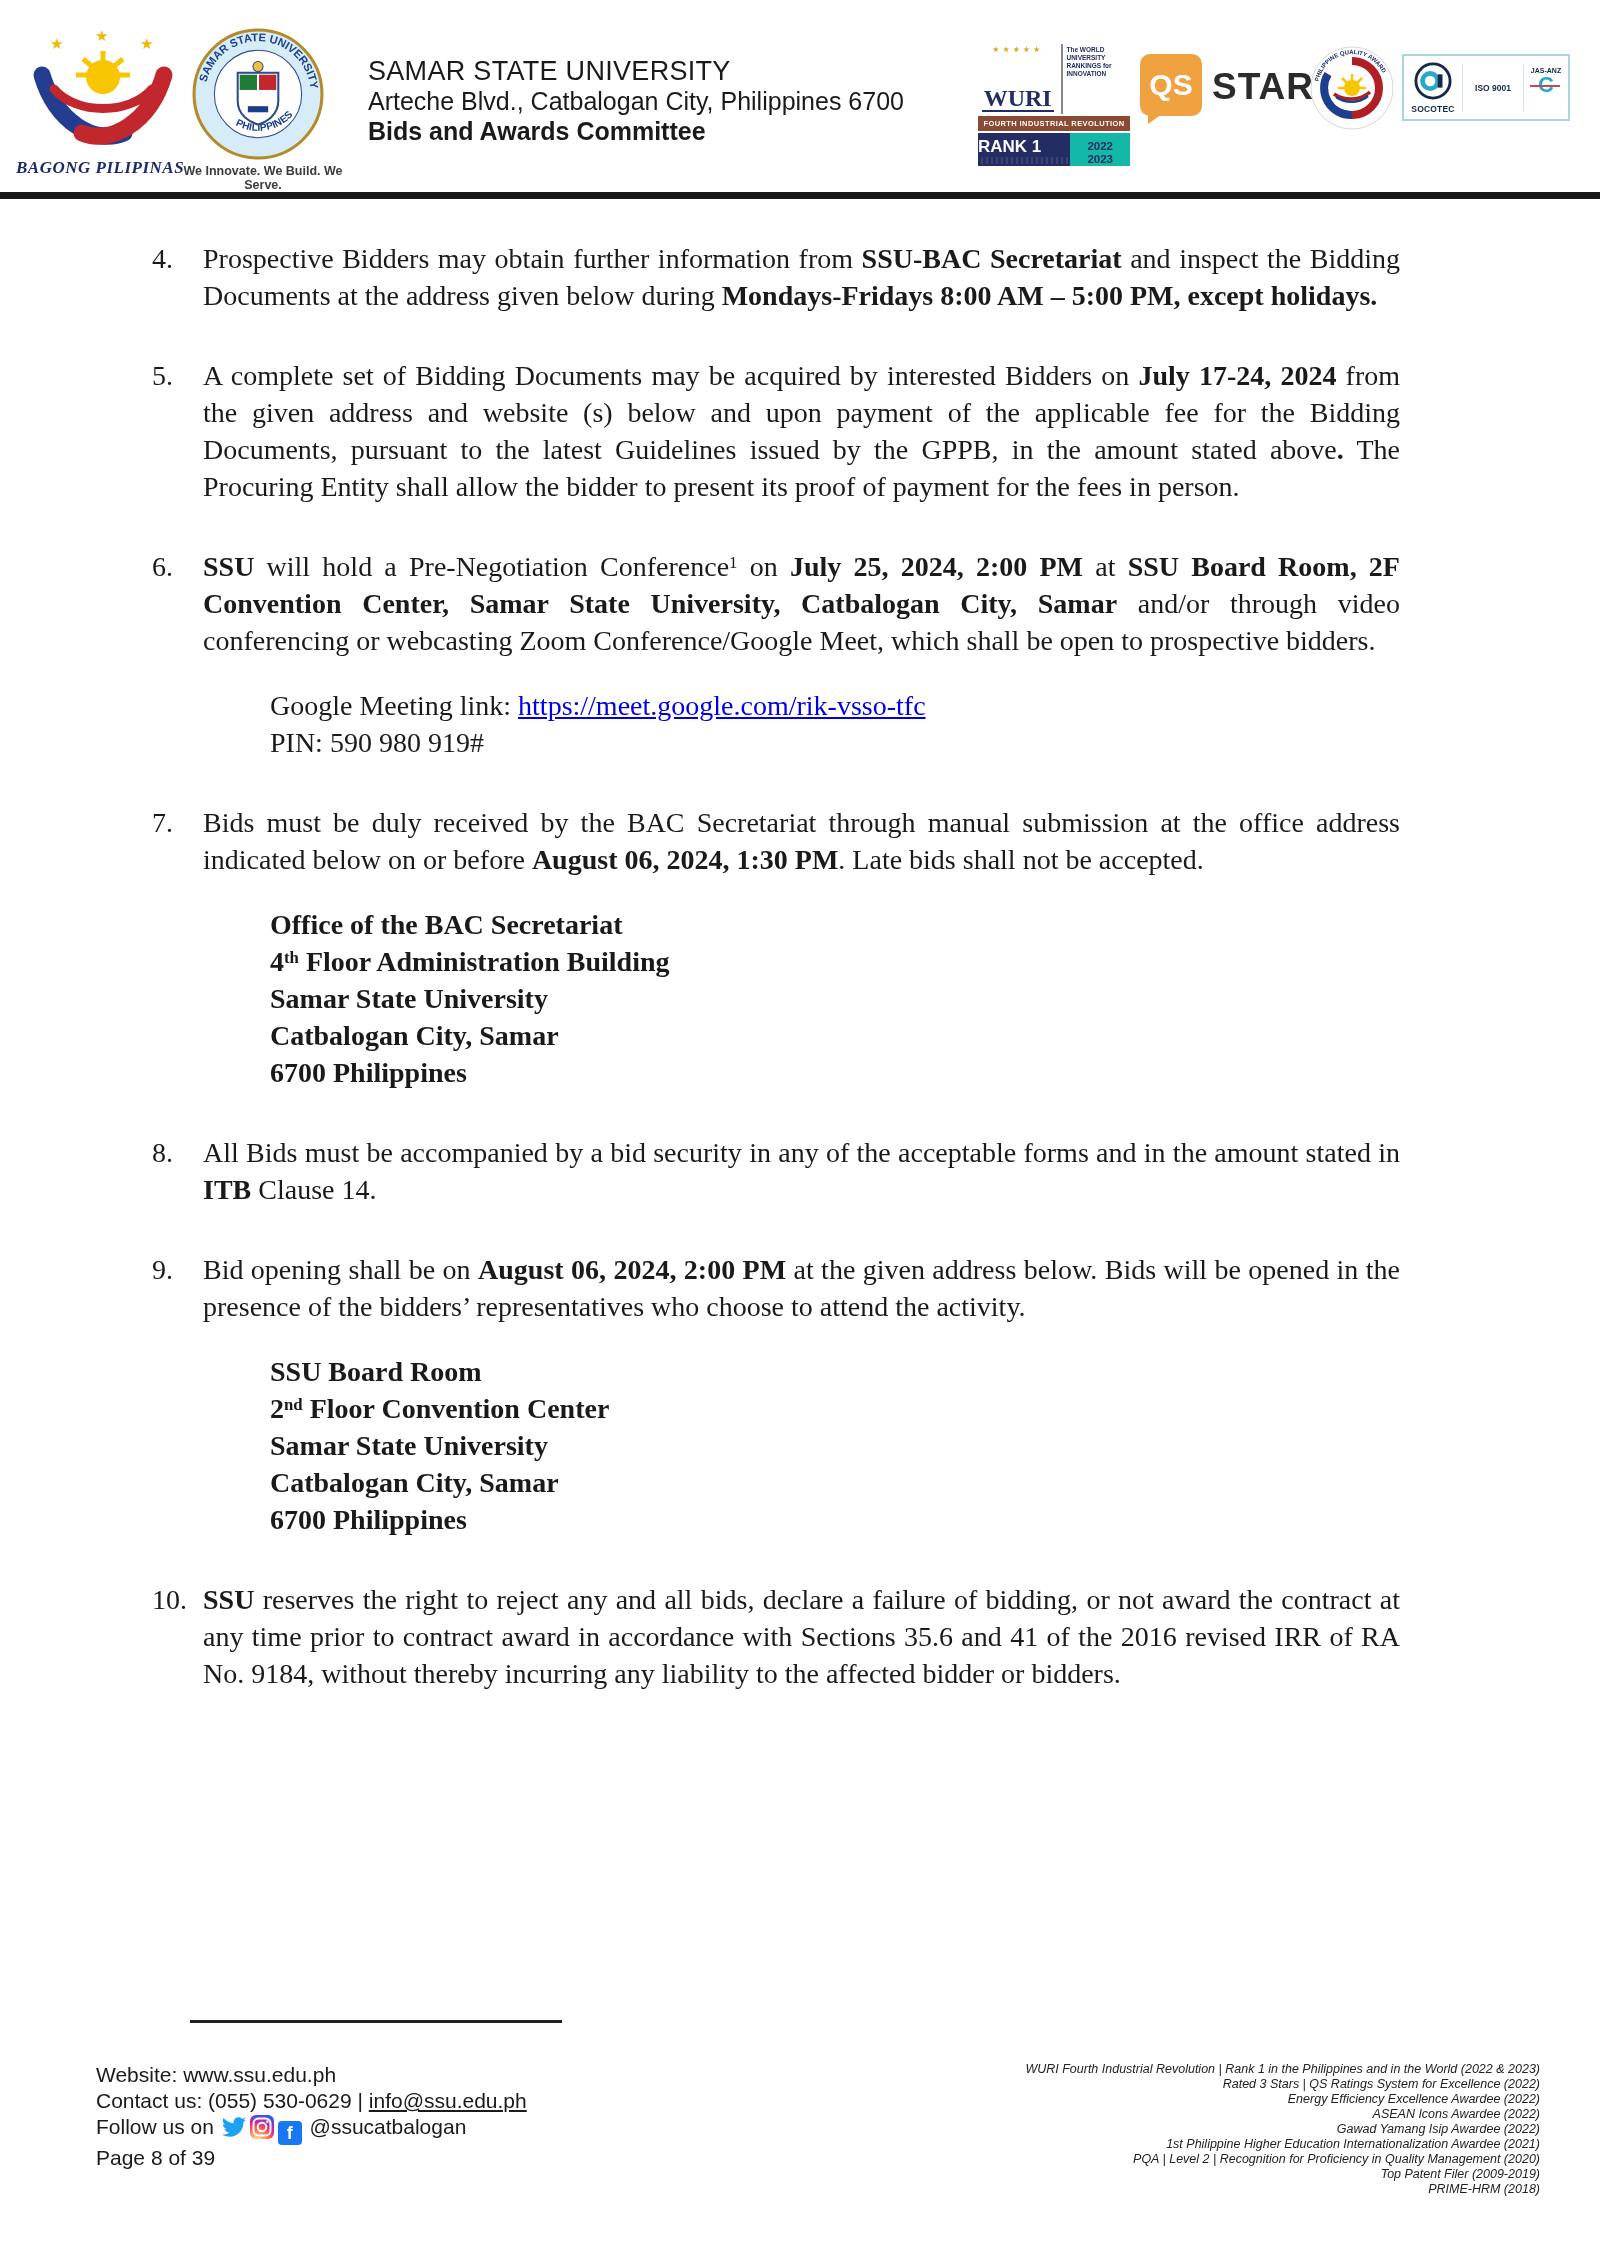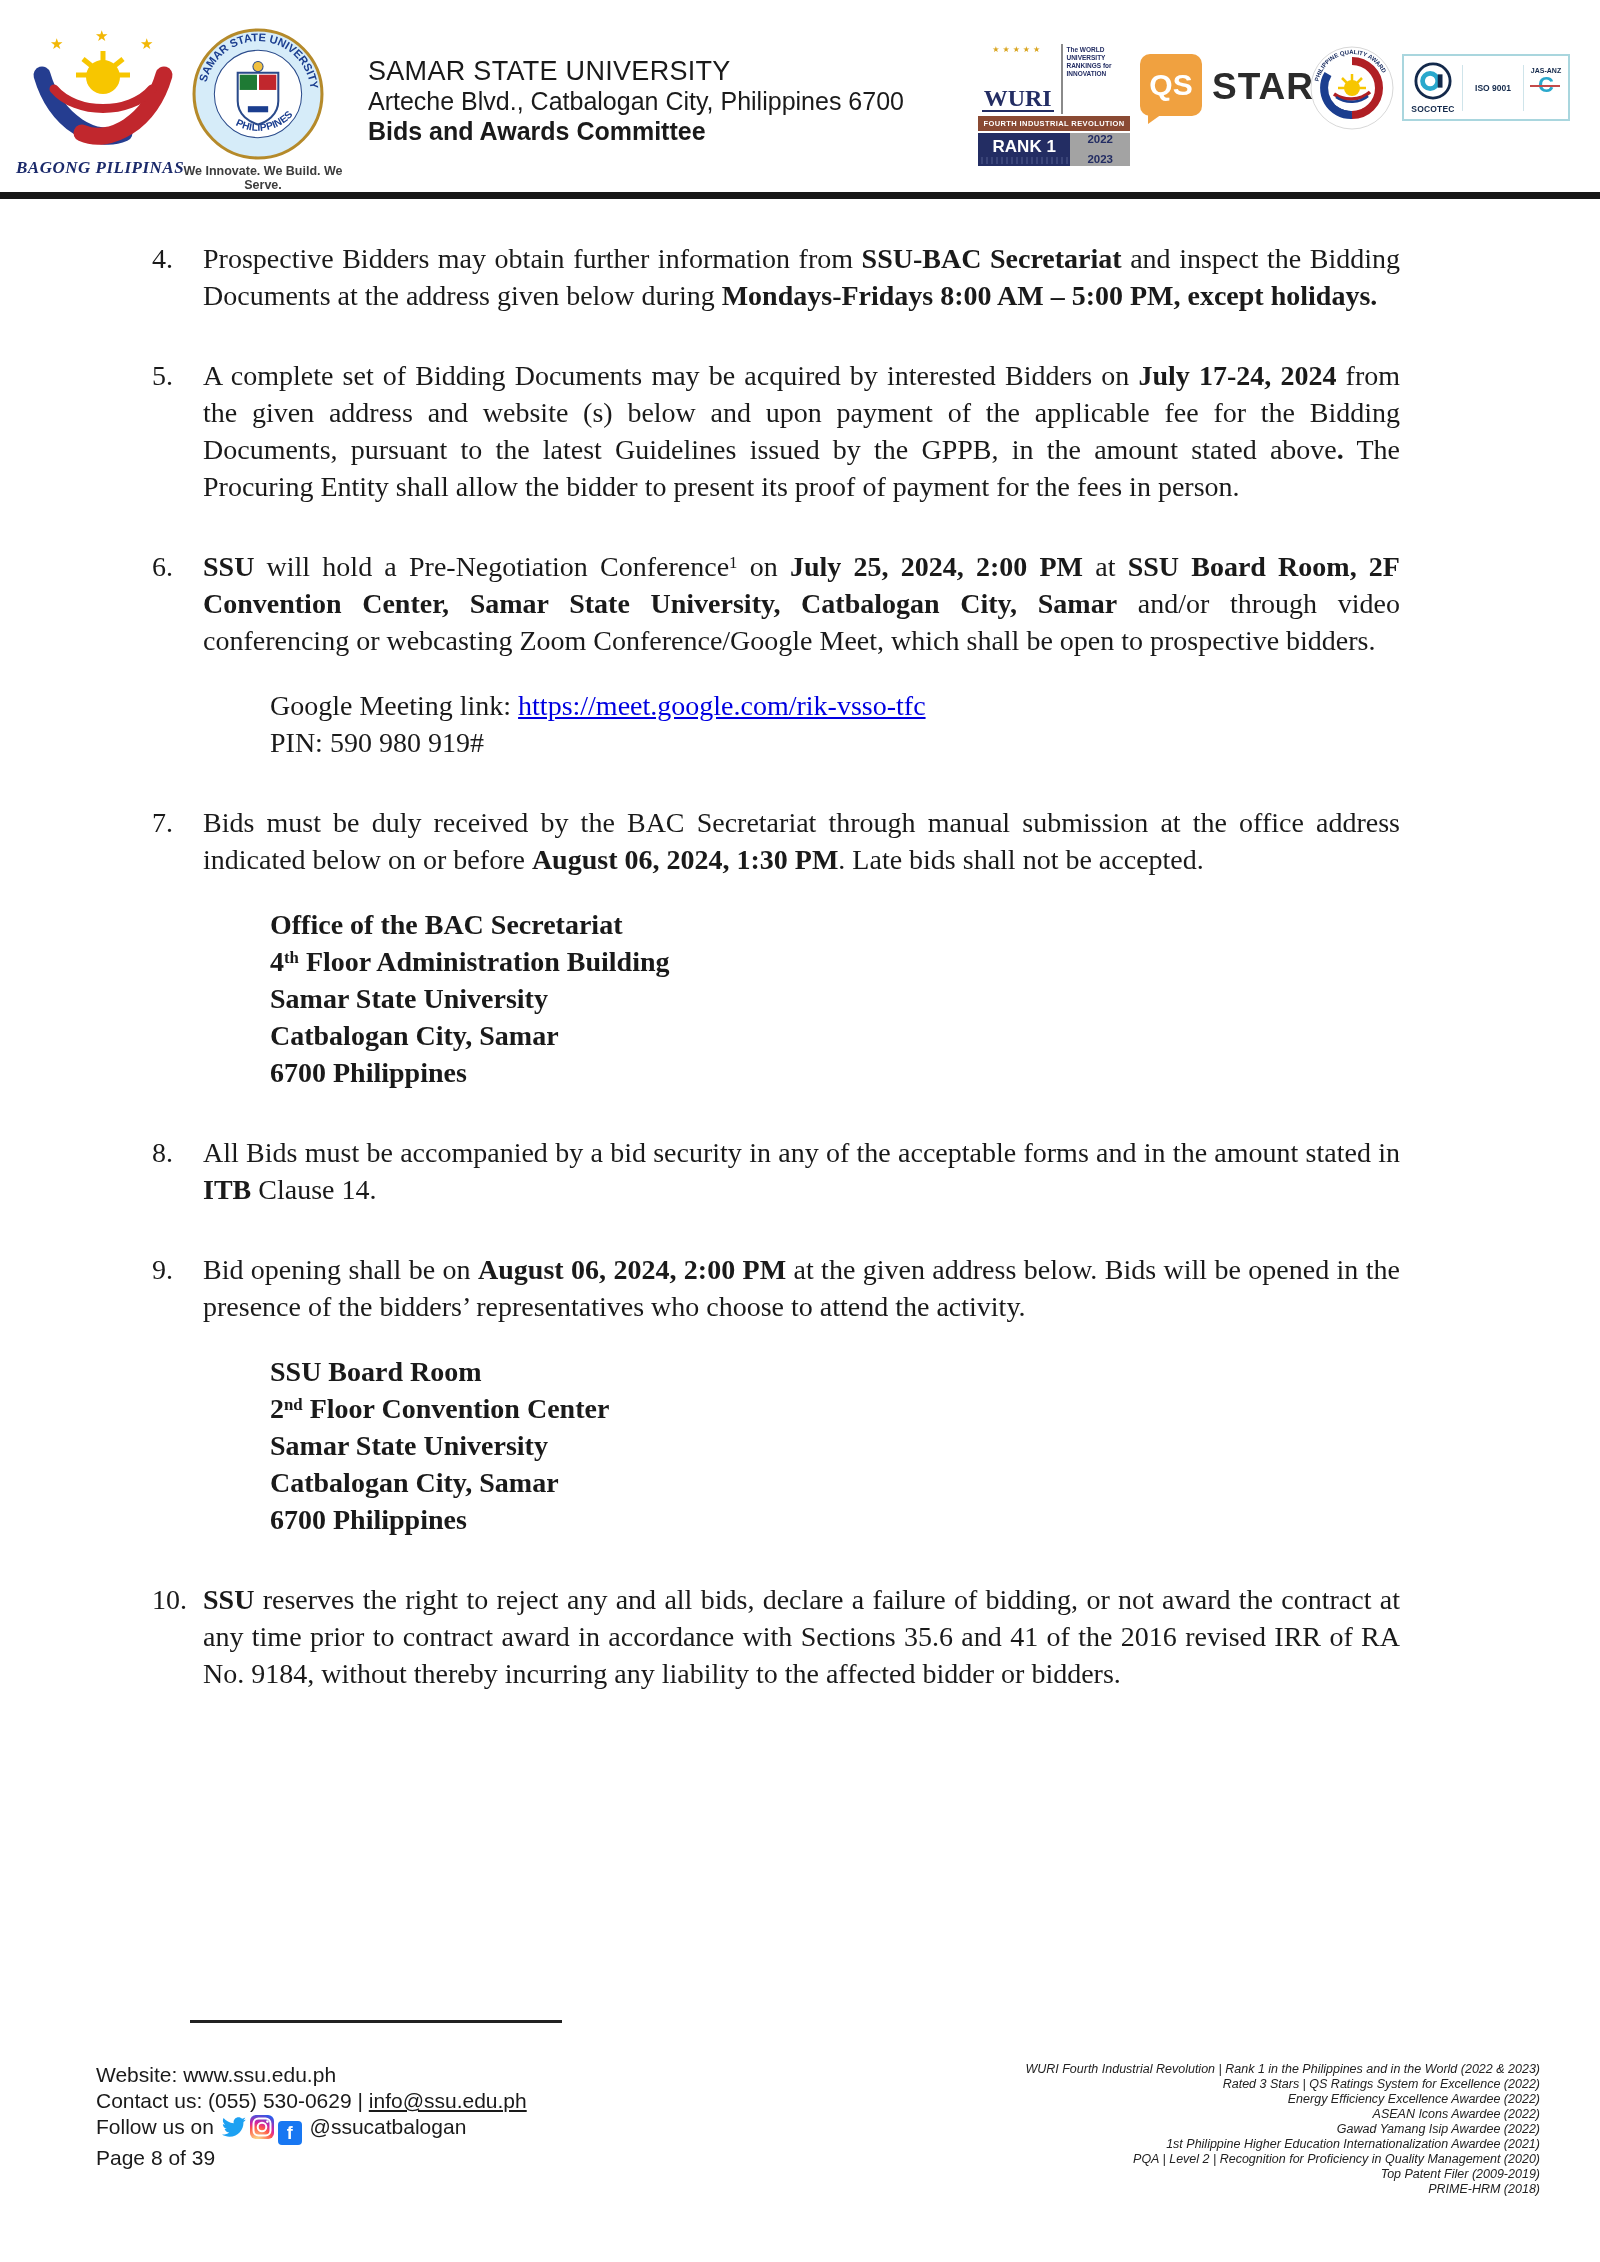--- a/index.html
+++ b/index.html
@@ -27,25 +27,25 @@
   .wuri-top{display:flex;align-items:stretch;}
   .wuri-left{flex:1.25;text-align:center;padding:1px 0 2px;}
   .wuri-stars{color:#d9a520;font-size:8px;letter-spacing:3px;line-height:9px;}
   .wuri-name{font-family:"Liberation Serif",serif;font-weight:700;font-size:24px;color:#232d63;
     line-height:24px;border-bottom:2px solid #232d63;display:inline-block;padding:0 2px;margin-top:32px;}
   .wuri-right{flex:1;border-left:2px solid #8a8a8a;margin-left:4px;padding:2px 0 0 3px;
     font-size:6.5px;font-weight:700;color:#232d63;line-height:1.25;text-align:left;}
   .wuri-band{margin-top:2px;background:#8a4a33;color:#fff;font-size:7.5px;font-weight:700;
     text-align:center;letter-spacing:.4px;padding:3px 0;}
   .wuri-rankrow{display:flex;margin-top:2px;}
-  .wuri-rank{flex:1.55;background:#232d63;color:#fff;text-align:center;font-weight:800;
+  .wuri-rank{flex:1.55;background:#232d63;color:#fff;font-weight:800;
     font-size:17px;padding:4px 0 2px;}
   .wuri-rank-foot{height:7px;background:repeating-linear-gradient(90deg,#232d63 0 3px,#3a4478 3px 5px);}
-  .wuri-years{flex:1;background:#a3a3a3;color:#232d63;font-weight:700;font-size:11.5px;
-    line-height:1.15;display:flex;flex-direction:column;justify-content:space-between;text-align:center;}
+  .wuri-years{flex:1;background:#14b8a6;color:#232d63;font-weight:700;font-size:11.5px;
+    line-height:1.15;display:flex;flex-direction:column;justify-content:flex-end;text-align:center;}
   
   .qs-box{position:absolute;left:1140px;top:54px;width:62px;height:62px;background:#f0a140;
     border-radius:10px;display:flex;align-items:center;justify-content:center;}
   .qs-box:after{content:"";position:absolute;left:8px;bottom:-8px;border-left:14px solid #f0a140;
     border-bottom:10px solid transparent;}
   .qs-q{color:#fff;font-family:"Liberation Sans",sans-serif;font-weight:800;font-size:30px;}
   .qs-stars-txt{position:absolute;left:1212px;top:66px;font-family:"Liberation Sans",sans-serif;
     font-weight:800;font-size:37px;color:#2b2b2b;letter-spacing:1px;}
   .pqa{position:absolute;left:1310px;top:46px;width:84px;height:84px;}
   .socotec{position:absolute;left:1402px;top:54px;width:164px;height:63px;border:2px solid #a9d6de;

